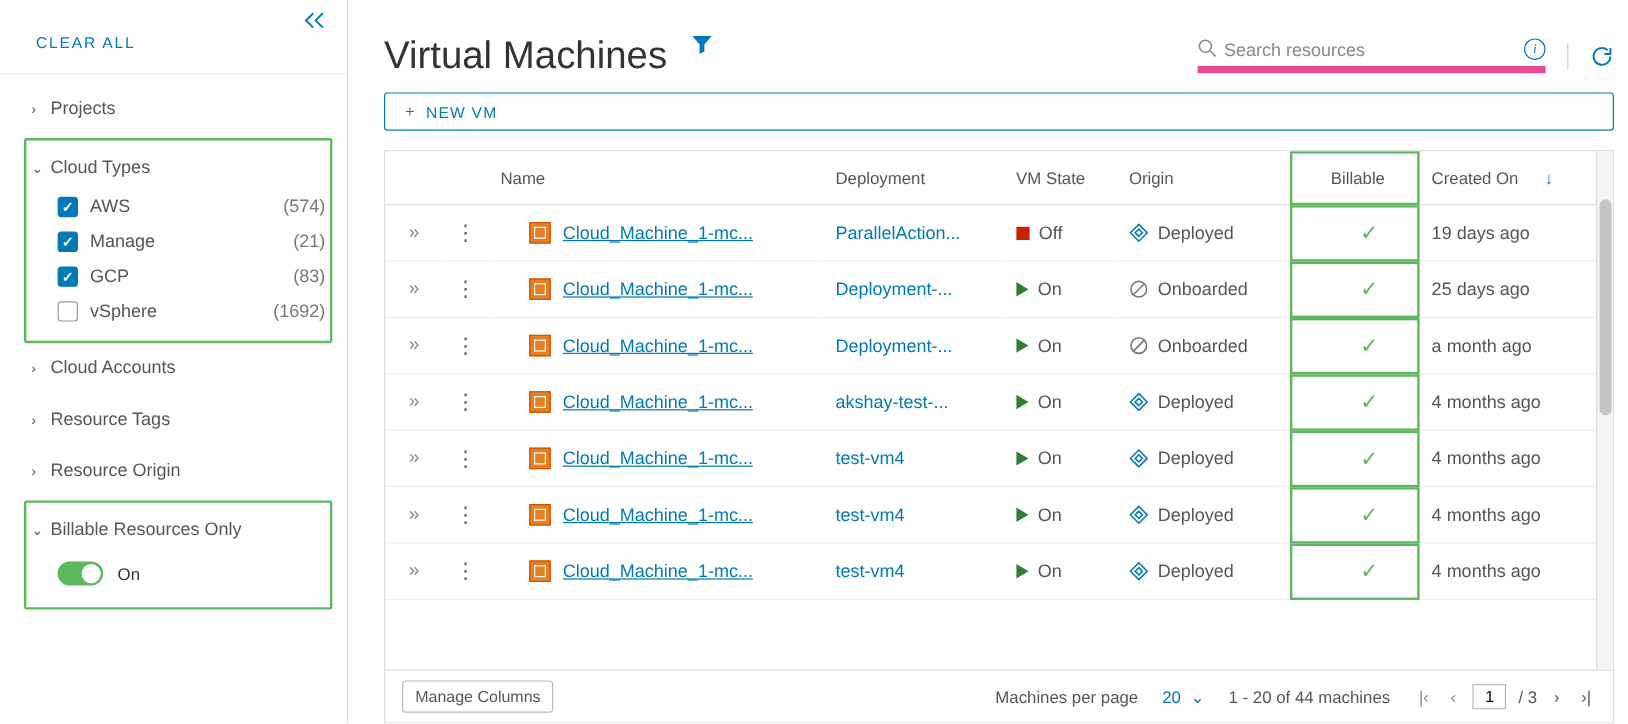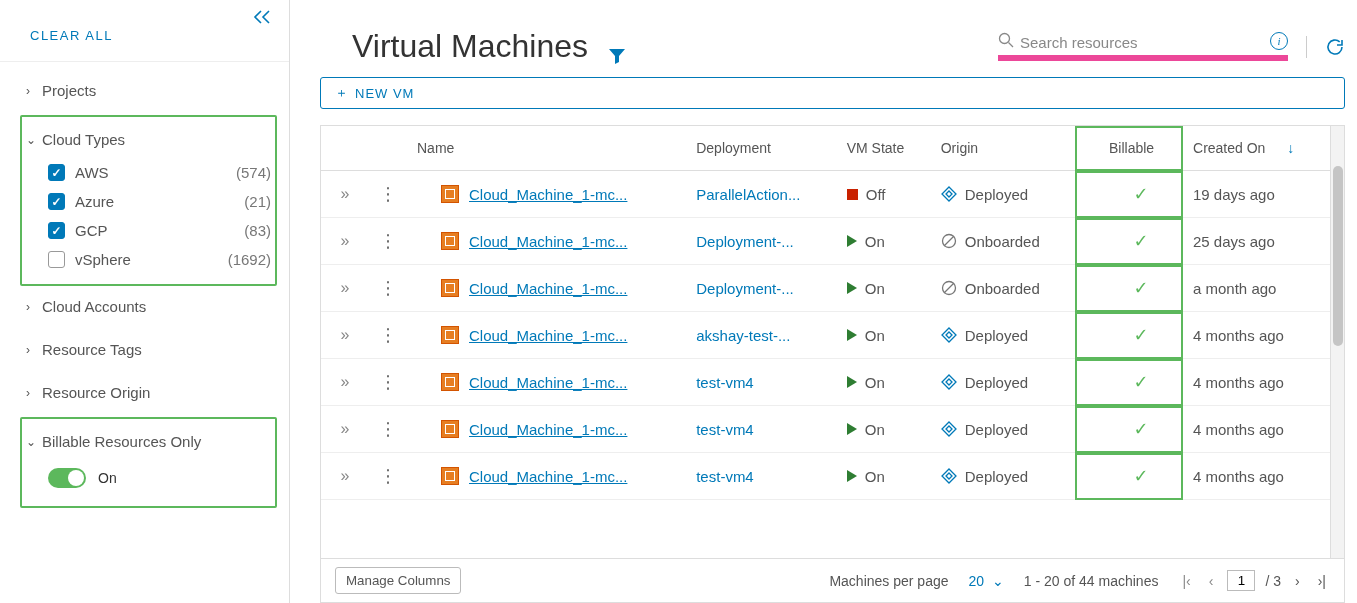--- a/index.html
+++ b/index.html
@@ -22,21 +22,21 @@
   .count { color: #777; }
   .highlight-box { border: 2px solid #5cb85c; border-radius: 2px; margin: 2px -6px; padding: 4px 4px; }
   
   .toggle-row { display: flex; align-items: center; gap: 12px; padding: 8px 0 8px 22px; }
   .toggle { width: 38px; height: 20px; background: #5cb85c; border-radius: 10px; position: relative; cursor: pointer; }
   .toggle::after { content: ""; position: absolute; width: 16px; height: 16px; background: #fff; border-radius: 50%; top: 2px; right: 2px; }
   
   
   .main { flex: 1; display: flex; flex-direction: column; padding: 0 12px 0 30px; overflow: hidden; }
   .main-header { display: flex; align-items: center; justify-content: space-between; padding: 28px 0 12px 0; }
-  .title-wrap { display: flex; align-items: flex-end; gap: 20px; margin-left: 32px; }
+  .title-wrap { display: flex; align-items: flex-start; gap: 20px; }
   .title { font-size: 32px; font-weight: 300; color: #333; }
   .filter-icon { color: #0079b8; }
   .header-right { display: flex; align-items: center; gap: 18px; }
   .search-wrap { display: flex; align-items: flex-start; border-bottom: 6px solid #ec4899; width: 290px; padding-bottom: 2px; }
   .search-wrap input { border: none; outline: none; font-size: 15px; flex: 1; padding: 2px 6px; color: #555; }
   .search-wrap input::placeholder { color: #888; }
   .info-circle { width: 18px; height: 18px; border: 1.5px solid #0079b8; border-radius: 50%; display: flex; align-items: center; justify-content: center; font-size: 11px; color: #0079b8; font-style: italic; font-family: serif; cursor: pointer; }
   .vsep { width: 1px; height: 22px; background: #ccc; }
   .refresh { color: #0079b8; cursor: pointer; }
   
@@ -109,21 +109,21 @@
           <div class="filter-item">
             <div class="left">
               <div class="checkbox checked"></div>
               <span>AWS</span>
             </div>
             <span class="count">(574)</span>
           </div>
           <div class="filter-item">
             <div class="left">
               <div class="checkbox checked"></div>
-              <span>Azure</span>
+              <span>Manage</span>
             </div>
             <span class="count">(21)</span>
           </div>
           <div class="filter-item">
             <div class="left">
               <div class="checkbox checked"></div>
               <span>GCP</span>
             </div>
             <span class="count">(83)</span>
           </div>

